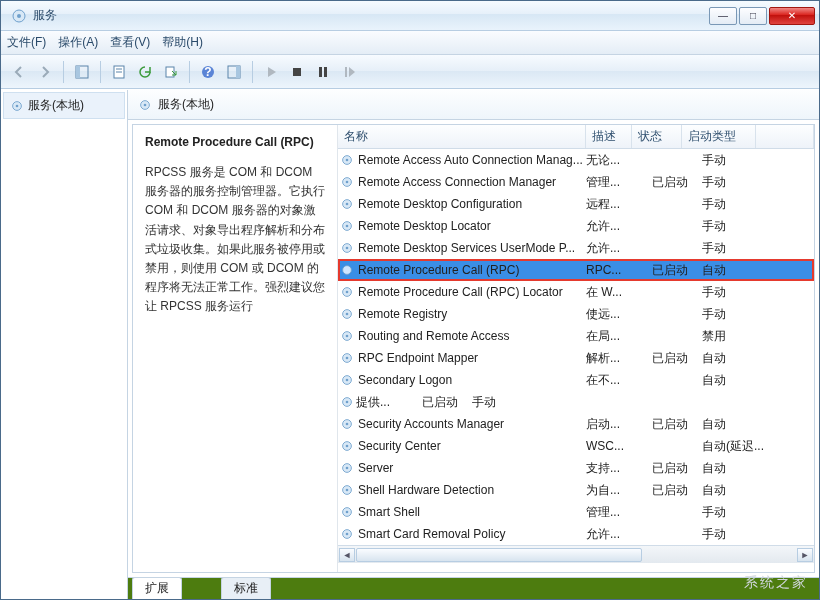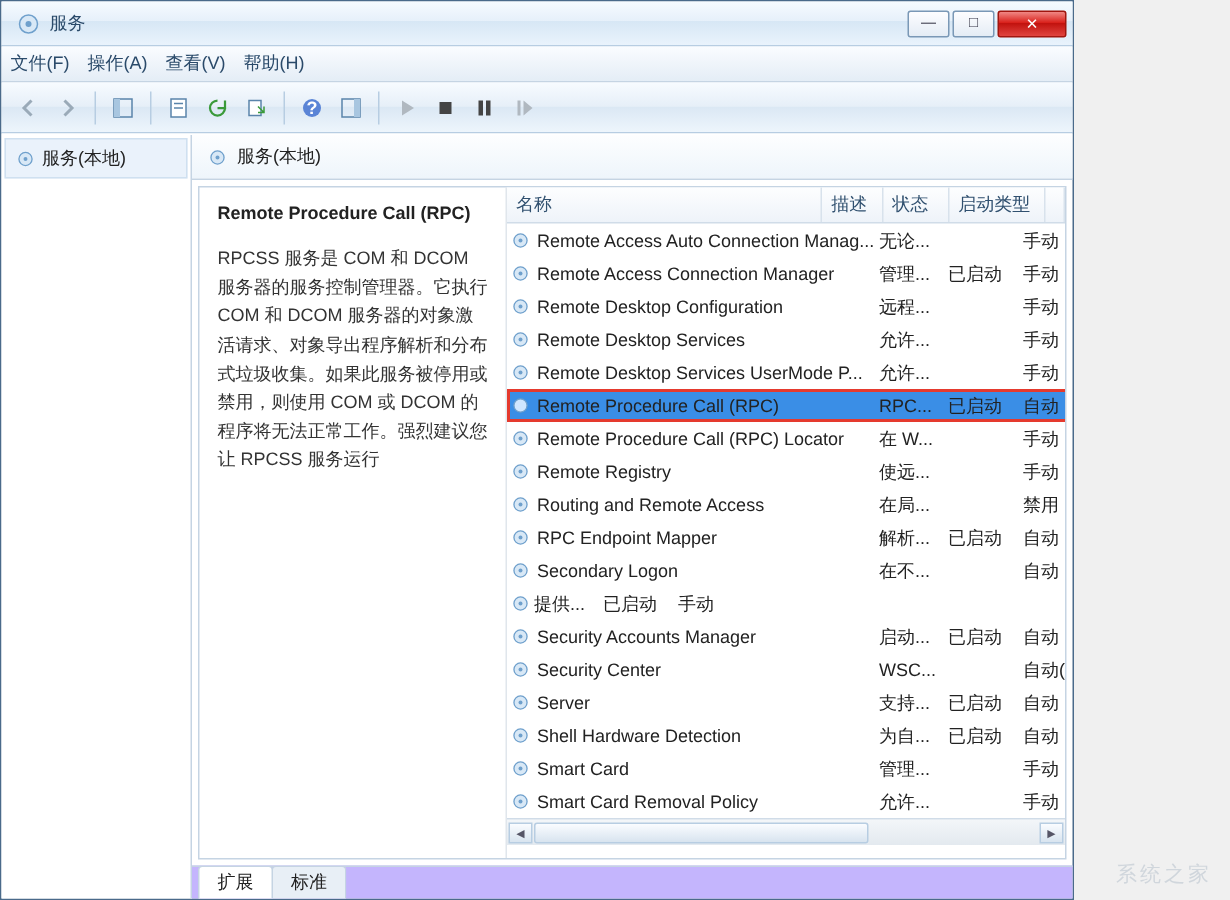--- a/index.html
+++ b/index.html
@@ -1,18 +1,18 @@
 <!DOCTYPE html>
 <html><head>
 <meta charset="utf-8">
 <style>
 * { margin:0; padding:0; box-sizing:border-box; font-family:"Microsoft YaHei","SimSun",Tahoma,sans-serif; font-size:12px; color:#222; }
 body { background:#f0f0f0; width:820px; height:600px; overflow:hidden; }
 
-.window { width:716px; height:600px; background:#fff; border:1px solid #4a6a8a; display:flex; flex-direction:column; }
+.window { width:820px; height:600px; background:#fff; border:1px solid #4a6a8a; display:flex; flex-direction:column; }
 
 
 .titlebar { height:30px; background:linear-gradient(#f6fbff,#e6f0fa 45%,#d7e7f5 46%,#e9f3fc); display:flex; align-items:center; padding:0 4px; border-bottom:1px solid #b7cde2; }
 .titlebar .ticon { width:16px; height:16px; margin:0 6px; }
 .titlebar .title { flex:1; color:#2a4a6a; font-size:12px; }
 .winbtns { display:flex; gap:2px; }
 .winbtn { width:28px; height:18px; border:1px solid #7a98b6; border-radius:2px; background:linear-gradient(#fdfdff,#e4ecf5); display:flex; align-items:center; justify-content:center; font-size:10px; color:#334; }
 .winbtn.close { background:linear-gradient(#f08784,#d9201a 45%,#c1110d 46%,#e0443f); border-color:#a0160f; color:#fff; width:46px; }
 .winbtn.min::before{content:"—";} .winbtn.max::before{content:"□";} .winbtn.close::before{content:"✕";}
 
@@ -47,27 +47,27 @@
 .ghead { display:flex; height:24px; background:linear-gradient(#fdfeff,#eef3f9); border-bottom:1px solid #d0dce8; }
 .gh { display:flex; align-items:center; padding:0 6px; border-right:1px solid #d8e2ec; color:#30506f; white-space:nowrap; overflow:hidden; }
 .gh.name{width:248px;font-family:Liberation Serif, serif;} .gh.desc2{width:46px;} .gh.st{width:50px;} .gh.stype{width:74px;} .gh.rest{flex:1;}
 
 .gbody { flex:1; overflow-x:auto; overflow-y:hidden; }
 .ginner { min-width:460px; }
 .row { display:flex; height:22px; align-items:center; }
 .row .cicon { width:18px; display:flex; justify-content:center; }
 .row .cname { width:230px; padding-left:2px; white-space:nowrap; overflow:hidden; text-overflow:ellipsis; }
 .row .cdesc { width:46px; white-space:nowrap; overflow:hidden; text-overflow:ellipsis; }
-.row .cst { width:50px; }
+.row .cst { width:50px;margin-left:20px; }
 .row .ctype { width:74px; white-space:nowrap; overflow:hidden; text-overflow:ellipsis; }
 .row.sel { background:#3a8ee6; color:#fff; }
 .row.sel .gear circle{fill:#cfe6ff;}
 .row.hl { outline:2px solid #e53a2e; outline-offset:-2px; }
 
-.tabs { height:22px; display:flex; align-items:flex-end; padding:0 4px; border-top:1px solid #c5d4e3; background:#c4b5fd; }
+.tabs { height:22px; display:flex; align-items:flex-end; padding:0 4px; border-top:1px solid #c5d4e3; background:#4d7c0f;gap:40px; }
 .tab { padding:2px 12px; border:1px solid #c5d4e3; border-bottom:none; background:#fff; margin-right:-1px; font-size:12px; border-radius:3px 3px 0 0; }
 .tab.inactive { background:#e8eff6; }
 
 .gear { width:14px; height:14px; }
 .hscroll { height:18px; background:linear-gradient(#f3f6f9,#e3e9ef); border-top:1px solid #d0dce8; position:relative; }
 .hscroll .thumb { position:absolute; left:18px; top:2px; height:14px; width:60%; background:linear-gradient(#fafcff,#d8e4ef); border:1px solid #b7cde2; border-radius:2px; }
 .hscroll .arr { position:absolute; top:2px; width:16px; height:14px; background:linear-gradient(#fafcff,#d8e4ef); border:1px solid #b7cde2; display:flex; align-items:center; justify-content:center; font-size:9px; color:#556; }
 .hscroll .arr.l{left:1px;} .hscroll .arr.r{right:1px;}
 
 .watermark { position:absolute; right:12px; bottom:8px; color:#d0d6dc; font-size:14px; letter-spacing:2px; pointer-events:none; }
@@ -245,21 +245,21 @@
                   <span class="cst"></span>
                   <span class="ctype">手动</span>
                 </div>
                 <div class="row">
                   <span class="cicon">
                     <svg class="gear" viewBox="0 0 16 16">
                       <circle cx="8" cy="8" r="5" fill="#d8e8f6" stroke="#6fa0cc"></circle>
                       <circle cx="8" cy="8" r="1.5" fill="#6fa0cc"></circle>
                     </svg>
                   </span>
-                  <span class="cname">Remote Desktop Services</span>
+                  <span class="cname">Remote Desktop Locator</span>
                   <span class="cdesc">允许...</span>
                   <span class="cst"></span>
                   <span class="ctype">手动</span>
                 </div>
                 <div class="row">
                   <span class="cicon">
                     <svg class="gear" viewBox="0 0 16 16">
                       <circle cx="8" cy="8" r="5" fill="#d8e8f6" stroke="#6fa0cc"></circle>
                       <circle cx="8" cy="8" r="1.5" fill="#6fa0cc"></circle>
                     </svg>
@@ -400,21 +400,21 @@
                   <span class="cst">已启动</span>
                   <span class="ctype">自动</span>
                 </div>
                 <div class="row">
                   <span class="cicon">
                     <svg class="gear" viewBox="0 0 16 16">
                       <circle cx="8" cy="8" r="5" fill="#d8e8f6" stroke="#6fa0cc"></circle>
                       <circle cx="8" cy="8" r="1.5" fill="#6fa0cc"></circle>
                     </svg>
                   </span>
-                  <span class="cname">Smart Card</span>
+                  <span class="cname">Smart Shell</span>
                   <span class="cdesc">管理...</span>
                   <span class="cst"></span>
                   <span class="ctype">手动</span>
                 </div>
                 <div class="row">
                   <span class="cicon">
                     <svg class="gear" viewBox="0 0 16 16">
                       <circle cx="8" cy="8" r="5" fill="#d8e8f6" stroke="#6fa0cc"></circle>
                       <circle cx="8" cy="8" r="1.5" fill="#6fa0cc"></circle>
                     </svg>

